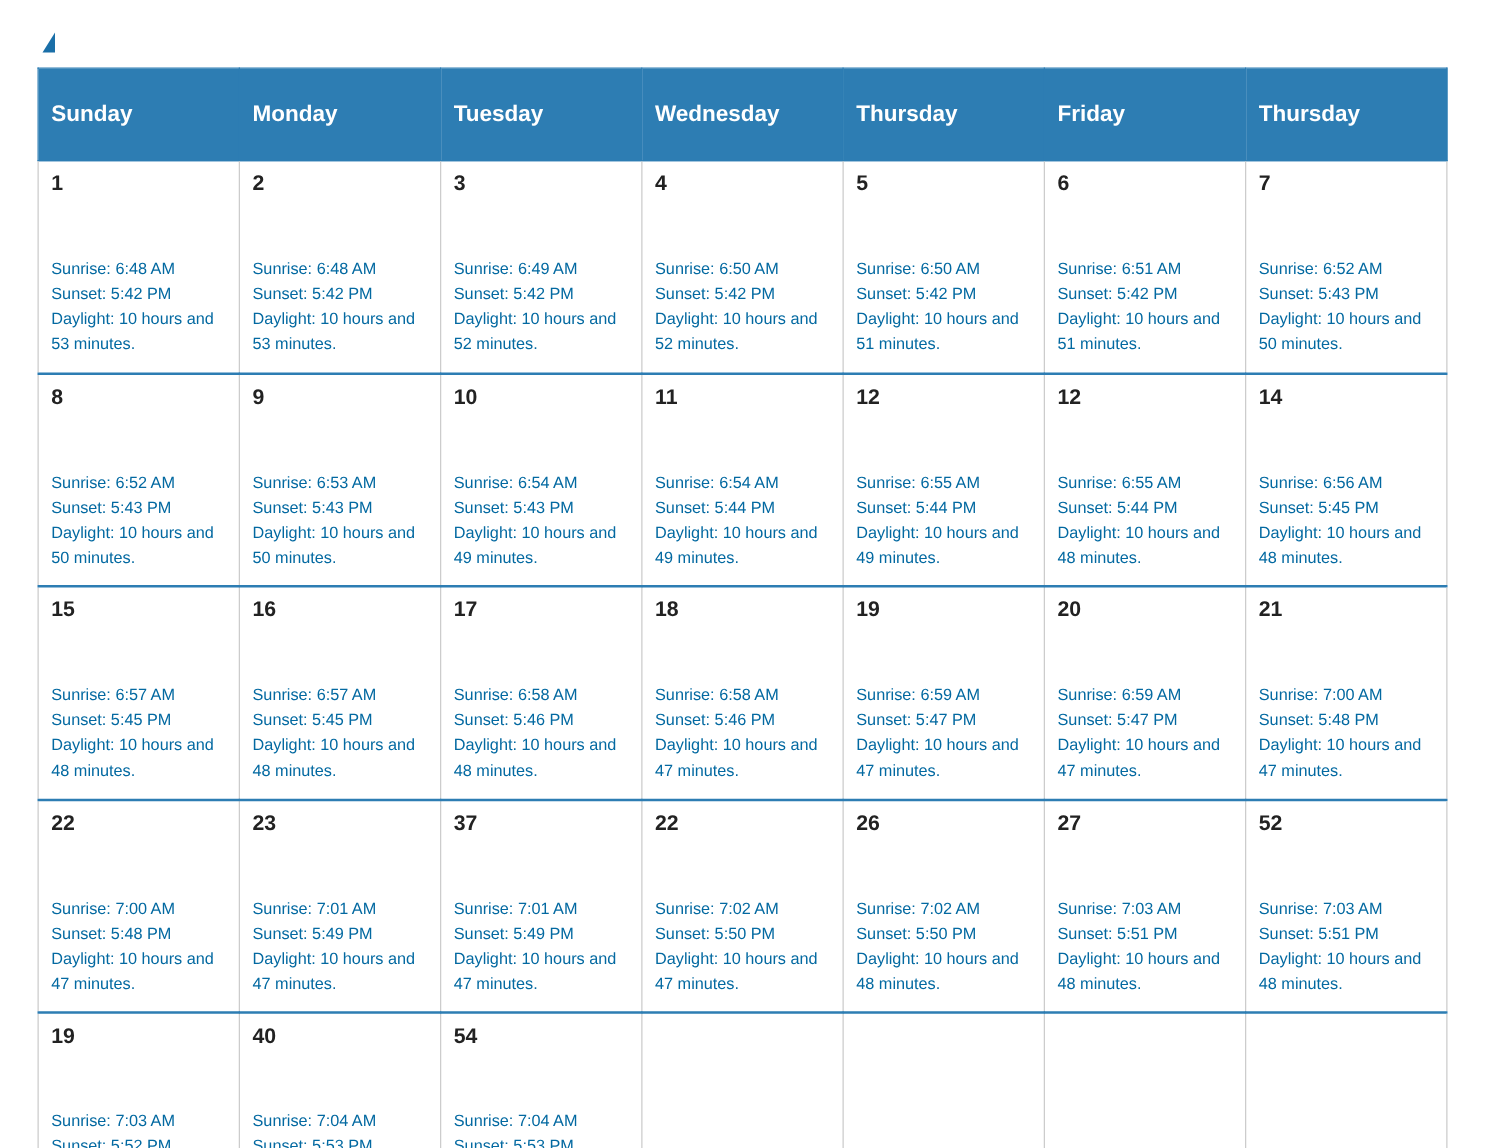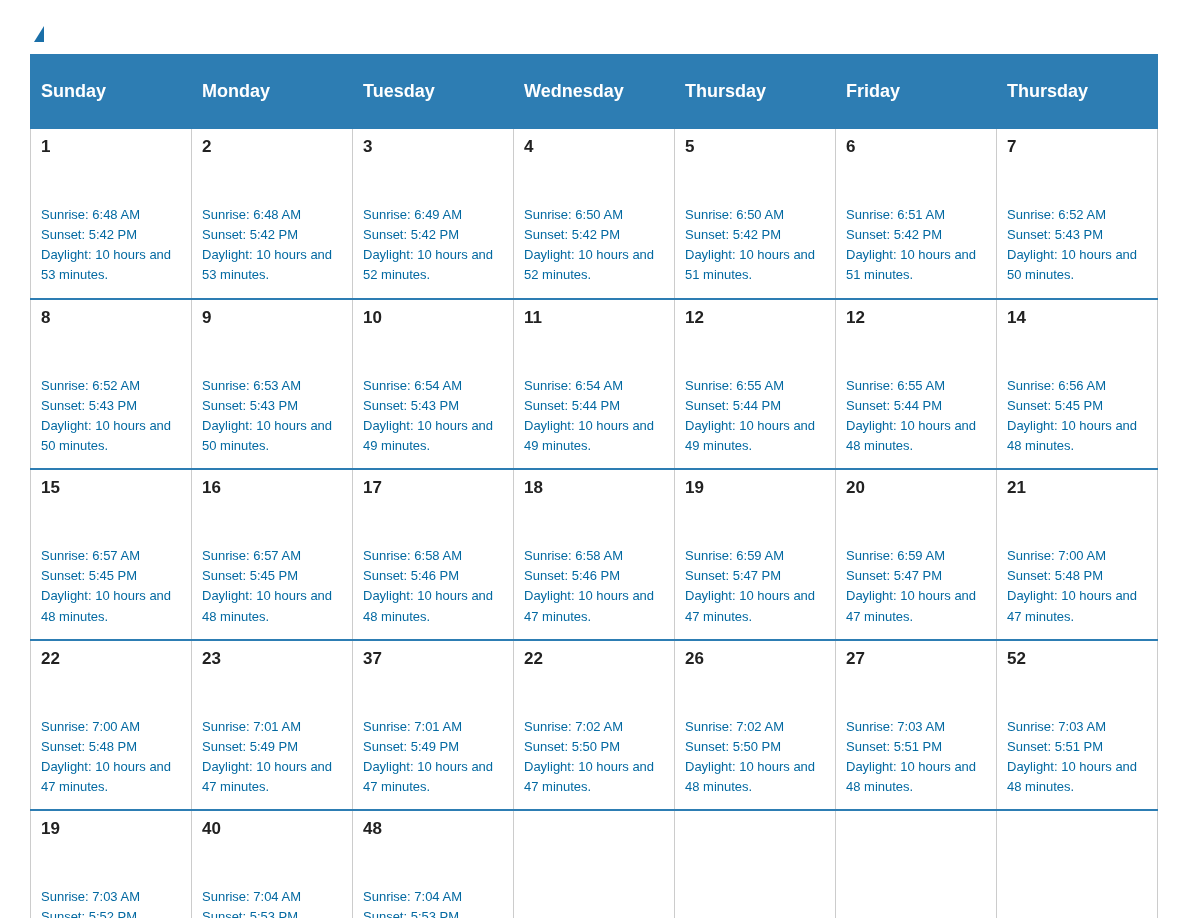--- a/index.html
+++ b/index.html
@@ -258,21 +258,21 @@
       <tr>
         <td>
           <div class="day-number">19</div>
           <div class="day-info">Sunrise: 7:03 AM<br>Sunset: 5:52 PM<br>Daylight: 10 hours and 48 minutes.</div>
         </td>
         <td>
           <div class="day-number">40</div>
           <div class="day-info">Sunrise: 7:04 AM<br>Sunset: 5:53 PM<br>Daylight: 10 hours and 48 minutes.</div>
         </td>
         <td>
-          <div class="day-number">48</div>
+          <div class="day-number">54</div>
           <div class="day-info">Sunrise: 7:04 AM<br>Sunset: 5:53 PM<br>Daylight: 10 hours and 49 minutes.</div>
         </td>
         <td class="empty-cell"></td>
         <td class="empty-cell"></td>
         <td class="empty-cell"></td>
         <td class="empty-cell"></td>
       </tr>
     </tbody>
 </table>
 

